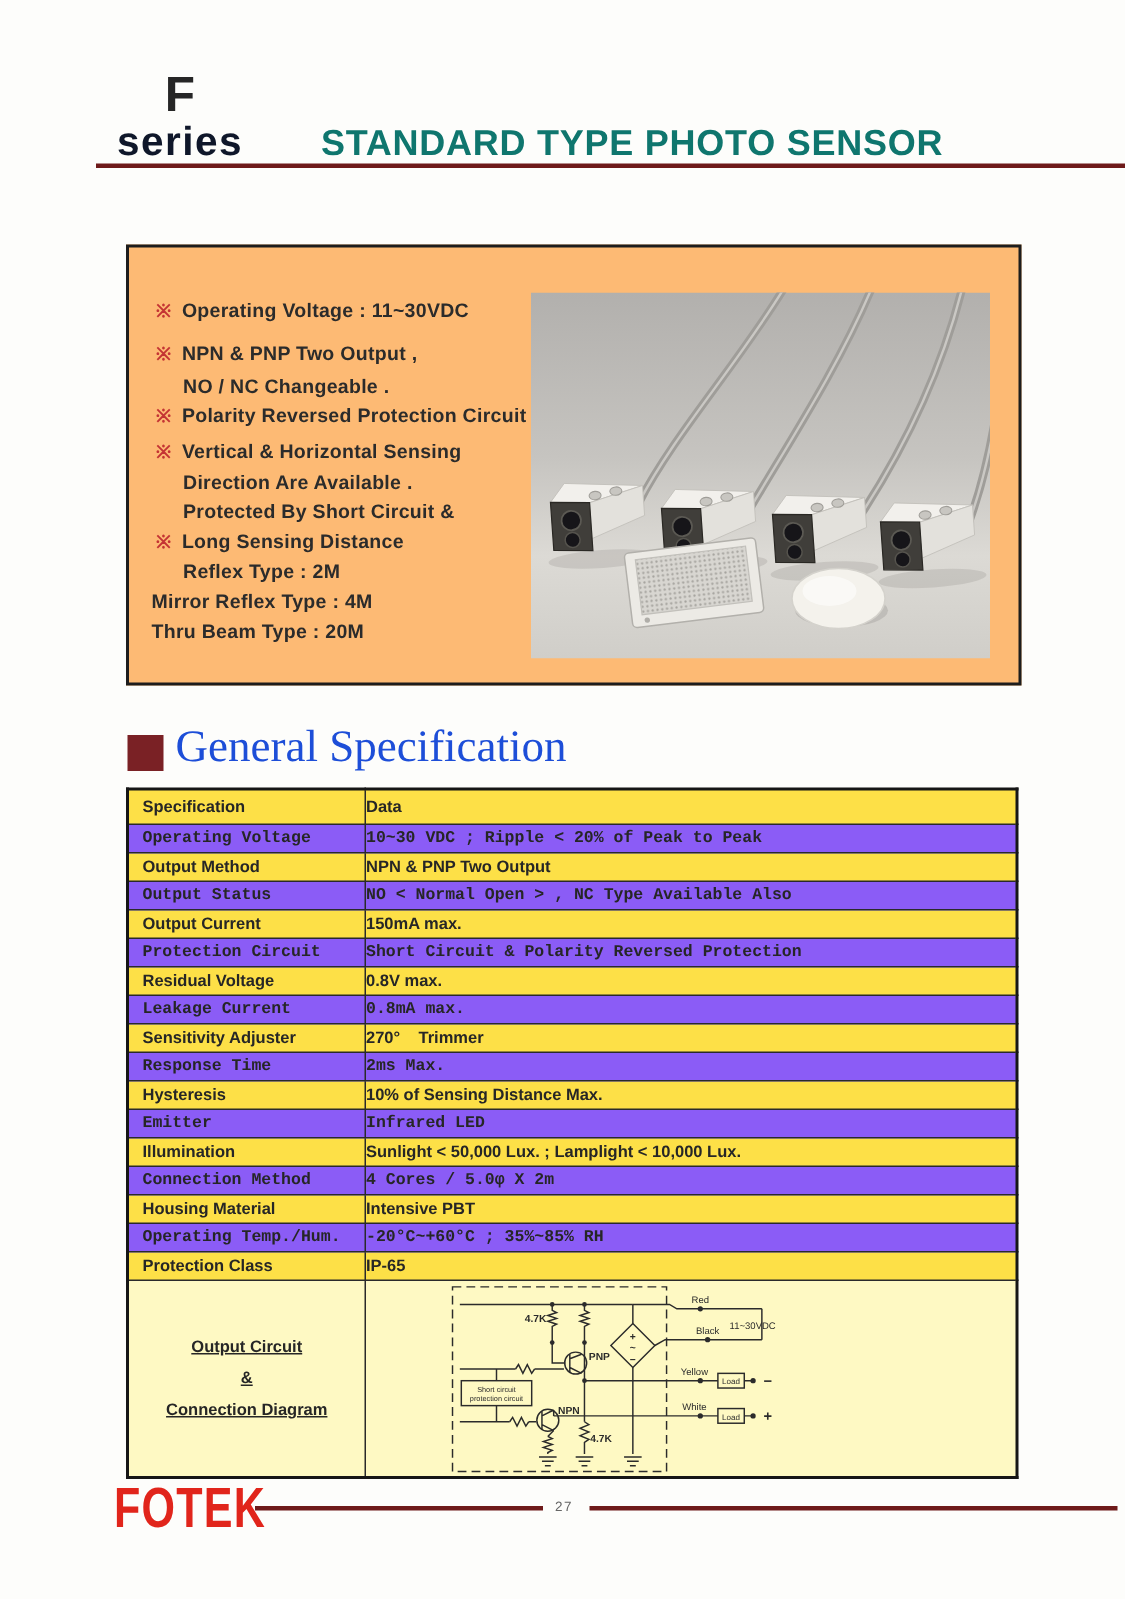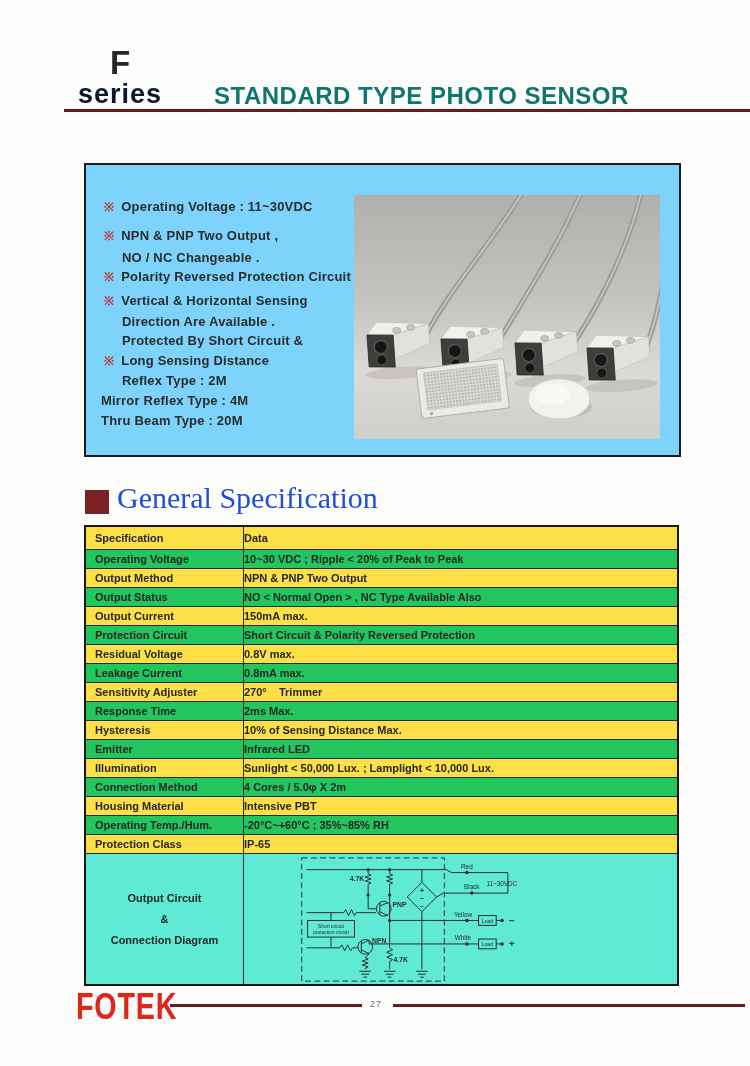--- a/index.html
+++ b/index.html
@@ -11,21 +11,21 @@
   
   .series-block{position:absolute;left:70px;top:46px;width:100px;text-align:center;line-height:1;}
   .series-letter{font-size:33px;font-weight:bold;color:#262626;}
   .series-word{font-size:27px;font-weight:bold;color:#0f172a;margin-top:2px;letter-spacing:1px;}
   .page-title{
     position:absolute;left:214px;top:82px;font-size:24px;font-weight:bold;
     letter-spacing:.5px;color:#0f766e;white-space:nowrap;
   }
   .header-rule{position:absolute;left:64px;top:109px;width:686px;height:3px;background:#6e1a1a;}
   
-  .feature-box{position:absolute;left:84px;top:163px;width:593px;height:290px;border:2px solid #1d1d1d;background:#7dd3fc;}
+  .feature-box{position:absolute;left:84px;top:163px;width:593px;height:290px;border:2px solid #1d1d1d;background:#fdba74;}
   .feat{position:absolute;font-size:13px;font-weight:bold;color:#2b2b2b;white-space:nowrap;letter-spacing:.2px;}
   .feat .bullet{color:#c43434;margin-right:7px;font-size:12px;}
   .photo{position:absolute;left:268px;top:30px;width:306px;height:244px;}
   
   .sec-square{position:absolute;left:85px;top:490px;width:24px;height:24px;background:#7a2125;}
   .sec-title{
     position:absolute;left:117px;top:481px;
     font-family:"Liberation Serif",serif;font-size:30px;color:#1d4ed8;white-space:nowrap;
   }
   
@@ -33,22 +33,22 @@
     position:absolute;left:84px;top:525px;width:595px;
     border-collapse:collapse;border:2px solid #161616;
     font-size:11px;font-weight:bold;color:#262626;table-layout:fixed;
   }
   table.spec td{border:1.2px solid #2a2a2a;padding:0;}
   table.spec td.lbl{width:148px;padding-left:9px;text-align:left;}
   table.spec td.val{}
   tr.hdr td{height:22px;}
   tr.r td{height:18px;}
   tr.pink td{background:#fde047;}
-  tr.white td{background:#22c55e;}
-  tr.diagram td{height:128px;background:#5eead4;vertical-align:middle;}
+  tr.white td{background:#8b5cf6;font-family:Liberation Mono, monospace;}
+  tr.diagram td{height:128px;background:#fef9c3;vertical-align:middle;text-decoration:underline;}
   .diag-label{display:flex;flex-direction:column;align-items:center;gap:9px;text-align:center;}
   .diag-wrap{display:flex;justify-content:center;align-items:center;}
   
   .logo{
     position:absolute;left:76px;top:986px;font-size:35px;font-weight:900;color:#e1251b;
     letter-spacing:1px;transform:scaleX(.82) scaleY(1.08);transform-origin:left center;white-space:nowrap;
   }
   .footer-rule-l{position:absolute;left:170px;top:1004px;width:192px;height:3px;background:#6e1a1a;}
   .footer-rule-r{position:absolute;left:393px;top:1004px;width:352px;height:3px;background:#6e1a1a;}
   .page-num{position:absolute;left:370px;top:999px;font-size:9px;color:#666;letter-spacing:1px;}

